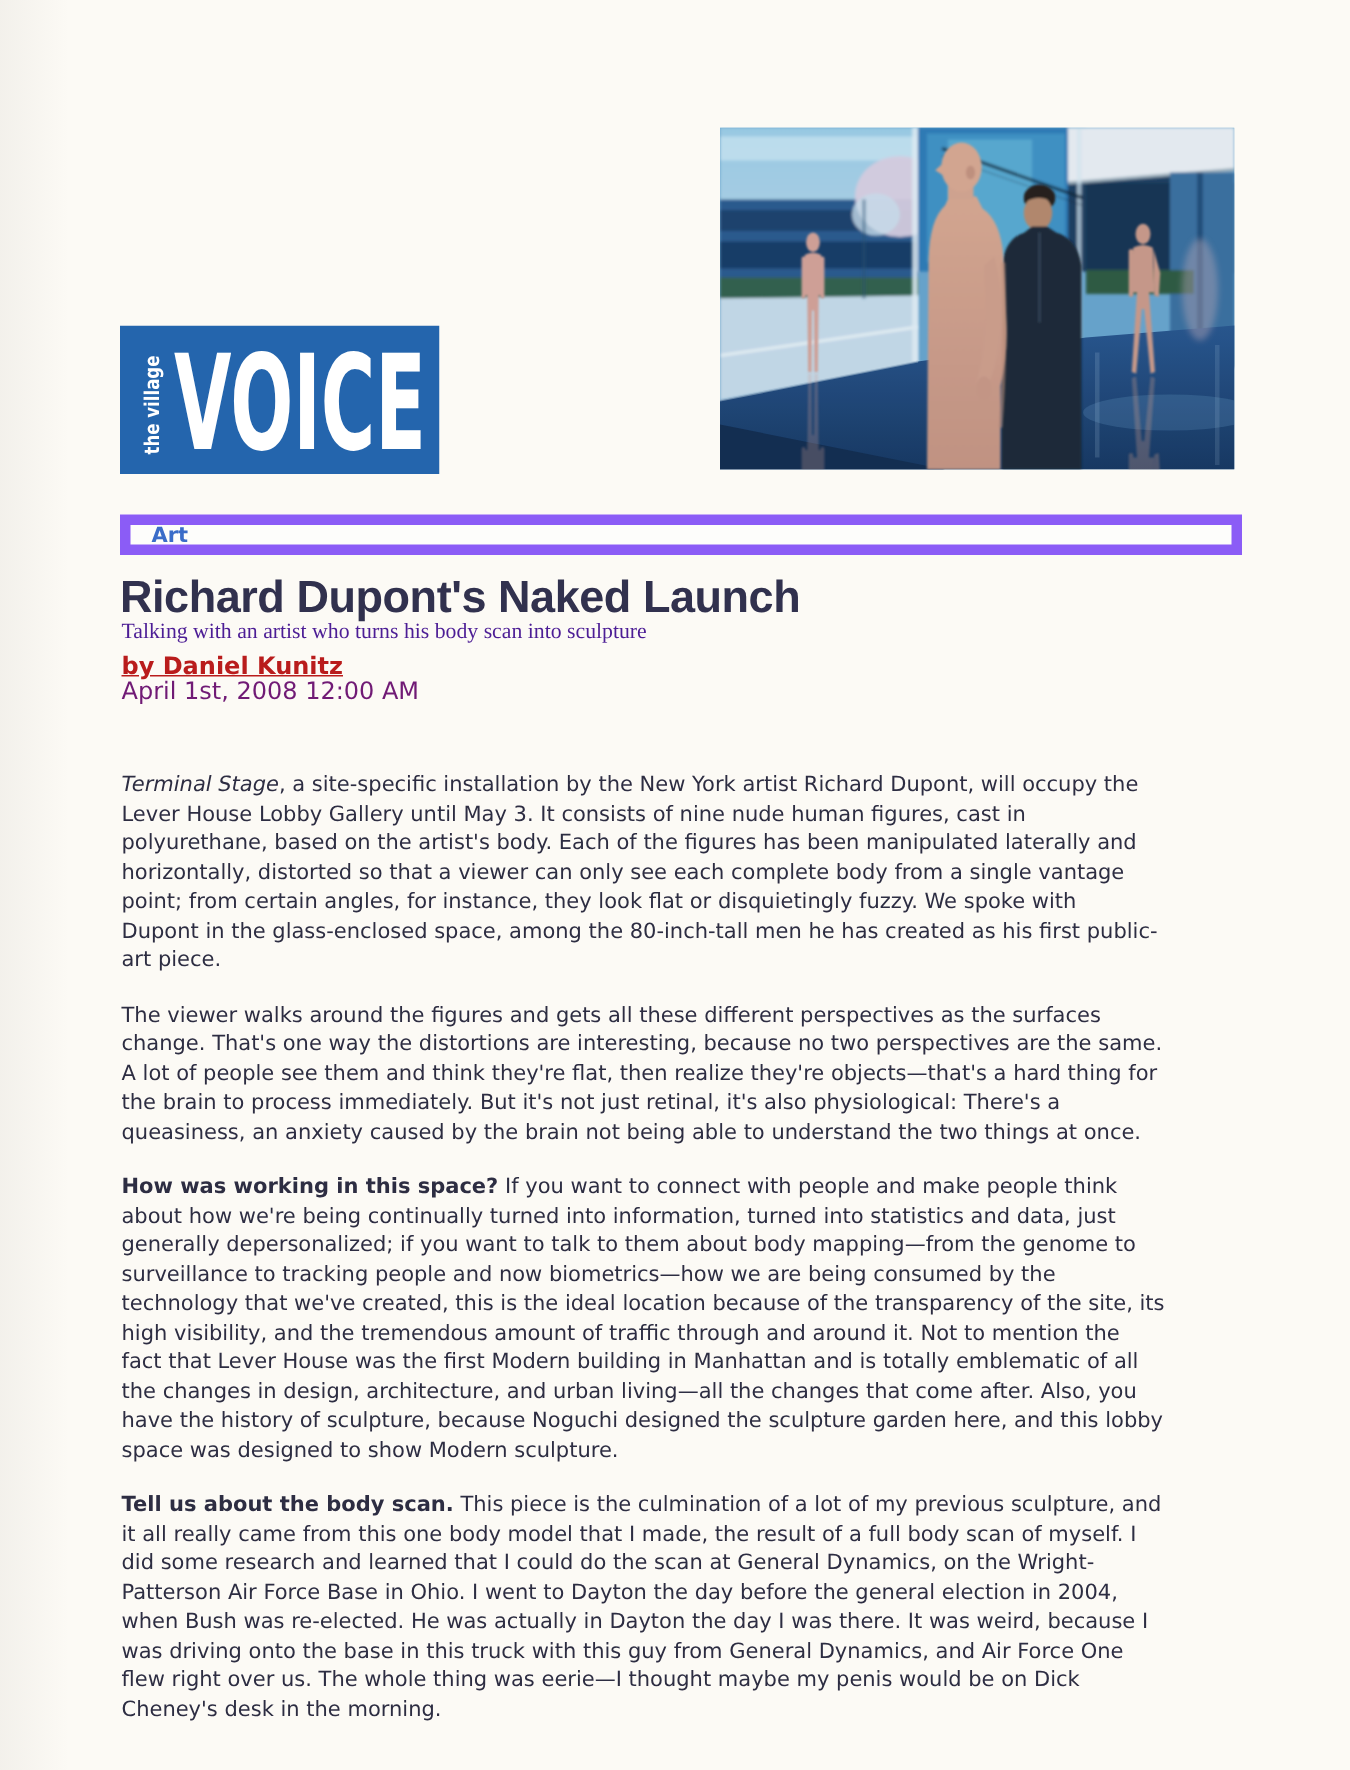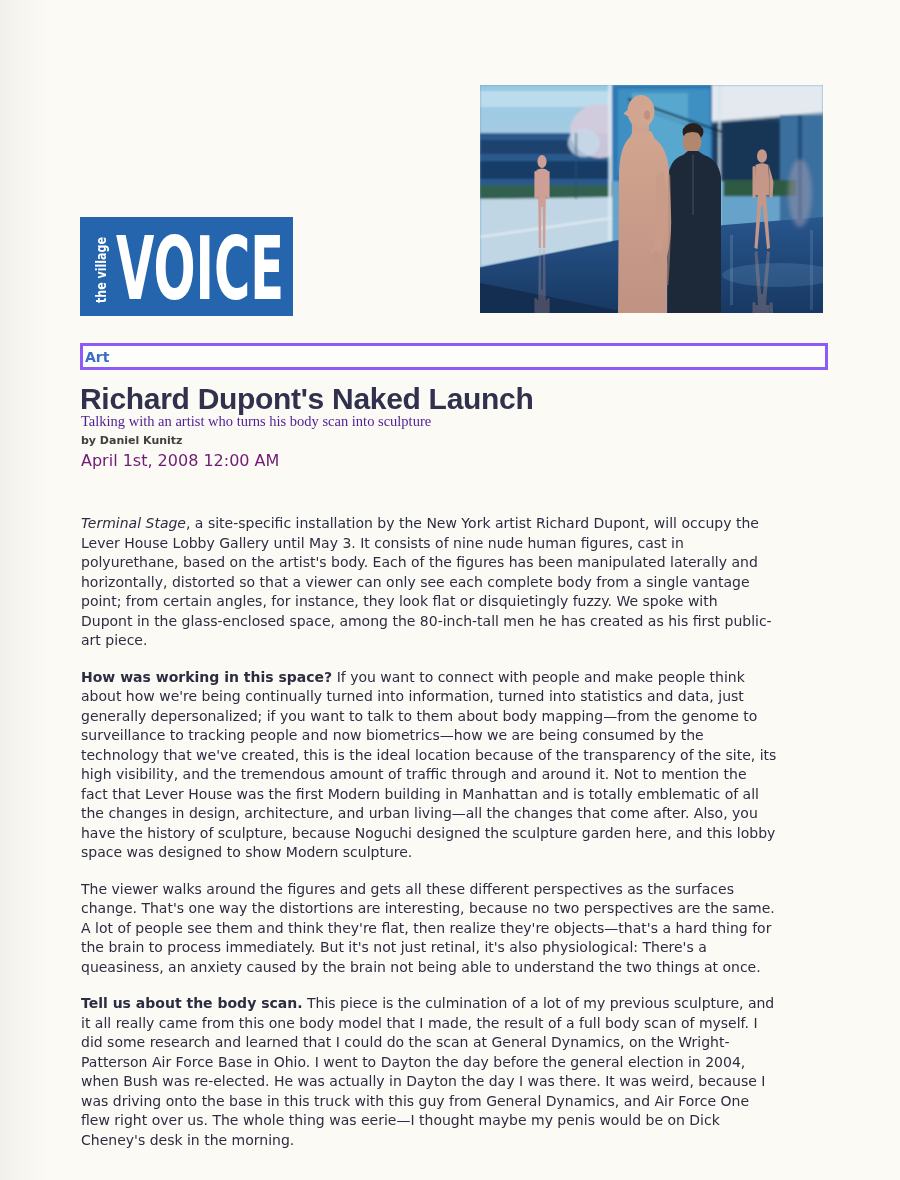--- a/index.html
+++ b/index.html
@@ -15,33 +15,33 @@
     pointer-events:none;
   }
   
   .logo{position:absolute;left:80px;top:217px;width:213px;height:99px;}
   
   .photo{position:absolute;left:480px;top:85px;width:343px;height:228px;}
   .photo svg{display:block;}
   
   .art-box{
     position:absolute;left:80px;top:343px;width:748px;height:27px;
-    border:3px solid #8b5cf6;background:#fdfdfb;
-    display:flex;align-items:center;padding-left:2px;box-sizing:border-box;
+    border:7px solid #8b5cf6;background:#fdfdfb;
+    display:flex;align-items:center;padding-left:14px;box-sizing:border-box;
   }
   .art-box .label{color:#3a6cc8;font-size:14px;font-weight:700;}
   
   .headline{
     position:absolute;left:80px;top:383px;
     font-family:"Liberation Sans","DejaVu Sans",sans-serif;
     font-size:30px;font-weight:700;color:#31314e;line-height:1.05;
     letter-spacing:-0.3px;
   }
   .subtitle{position:absolute;left:81px;top:413px;font-size:14.5px;color:#4c1d95;font-family:Liberation Serif, serif;}
-  .byline{position:absolute;left:81px;top:434px;font-size:11px;font-weight:700;color:#404040;}
+  .byline{position:absolute;left:81px;top:434px;font-size:16px;font-weight:700;color:#b91c1c;text-decoration:underline;}
   .dateline{position:absolute;left:81px;top:451px;font-size:16px;color:#701a75;}
   
   .article{
     position:absolute;left:81px;top:514px;width:750px;
     font-size:14px;line-height:19.5px;color:#2d2d42;
   }
   .article p{margin:0 0 17px 0;white-space:pre-line;}
   .lead-bold{font-weight:700;}
   .lead-italic{font-style:italic;margin-top:16px;}
 </style>
@@ -180,35 +180,35 @@
   <div class="dateline">April 1st, 2008 12:00 AM</div>
 
   <div class="article">
       <p><span class="lead-italic">Terminal Stage</span>, a site-specific installation by the New York artist Richard Dupont, will occupy the
 Lever House Lobby Gallery until May 3. It consists of nine nude human figures, cast in
 polyurethane, based on the artist's body. Each of the figures has been manipulated laterally and
 horizontally, distorted so that a viewer can only see each complete body from a single vantage
 point; from certain angles, for instance, they look flat or disquietingly fuzzy. We spoke with
 Dupont in the glass-enclosed space, among the 80-inch-tall men he has created as his first public-
 art piece.</p>
+      <p>The viewer walks around the figures and gets all these different perspectives as the surfaces
+change. That's one way the distortions are interesting, because no two perspectives are the same.
+A lot of people see them and think they're flat, then realize they're objects—that's a hard thing for
+the brain to process immediately. But it's not just retinal, it's also physiological: There's a
+queasiness, an anxiety caused by the brain not being able to understand the two things at once.</p>
       <p><span class="lead-bold">How was working in this space?</span> If you want to connect with people and make people think
 about how we're being continually turned into information, turned into statistics and data, just
 generally depersonalized; if you want to talk to them about body mapping—from the genome to
 surveillance to tracking people and now biometrics—how we are being consumed by the
 technology that we've created, this is the ideal location because of the transparency of the site, its
 high visibility, and the tremendous amount of traffic through and around it. Not to mention the
 fact that Lever House was the first Modern building in Manhattan and is totally emblematic of all
 the changes in design, architecture, and urban living—all the changes that come after. Also, you
 have the history of sculpture, because Noguchi designed the sculpture garden here, and this lobby
 space was designed to show Modern sculpture.</p>
-      <p>The viewer walks around the figures and gets all these different perspectives as the surfaces
-change. That's one way the distortions are interesting, because no two perspectives are the same.
-A lot of people see them and think they're flat, then realize they're objects—that's a hard thing for
-the brain to process immediately. But it's not just retinal, it's also physiological: There's a
-queasiness, an anxiety caused by the brain not being able to understand the two things at once.</p>
       <p><span class="lead-bold">Tell us about the body scan.</span> This piece is the culmination of a lot of my previous sculpture, and
 it all really came from this one body model that I made, the result of a full body scan of myself. I
 did some research and learned that I could do the scan at General Dynamics, on the Wright-
 Patterson Air Force Base in Ohio. I went to Dayton the day before the general election in 2004,
 when Bush was re-elected. He was actually in Dayton the day I was there. It was weird, because I
 was driving onto the base in this truck with this guy from General Dynamics, and Air Force One
 flew right over us. The whole thing was eerie—I thought maybe my penis would be on Dick
 Cheney's desk in the morning.</p>
     </div>
 

